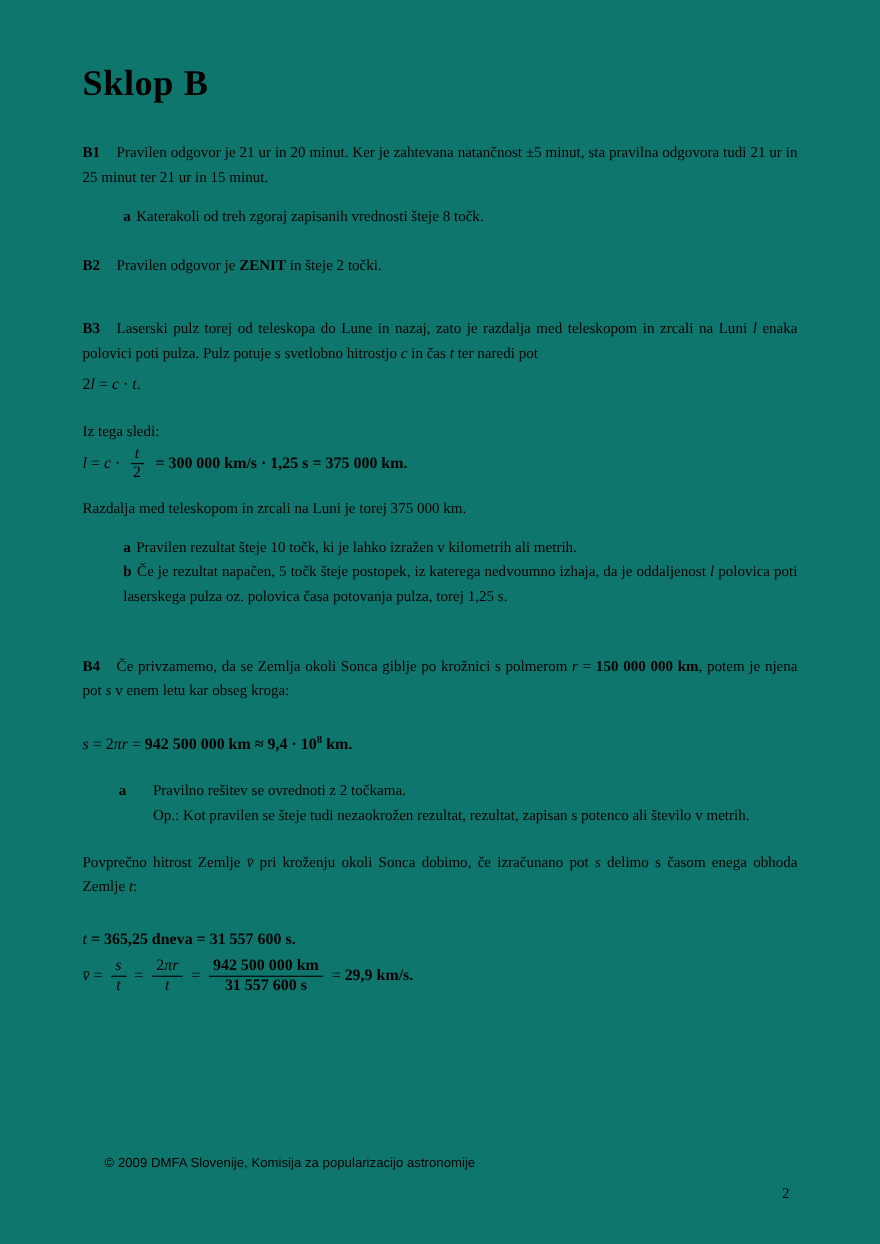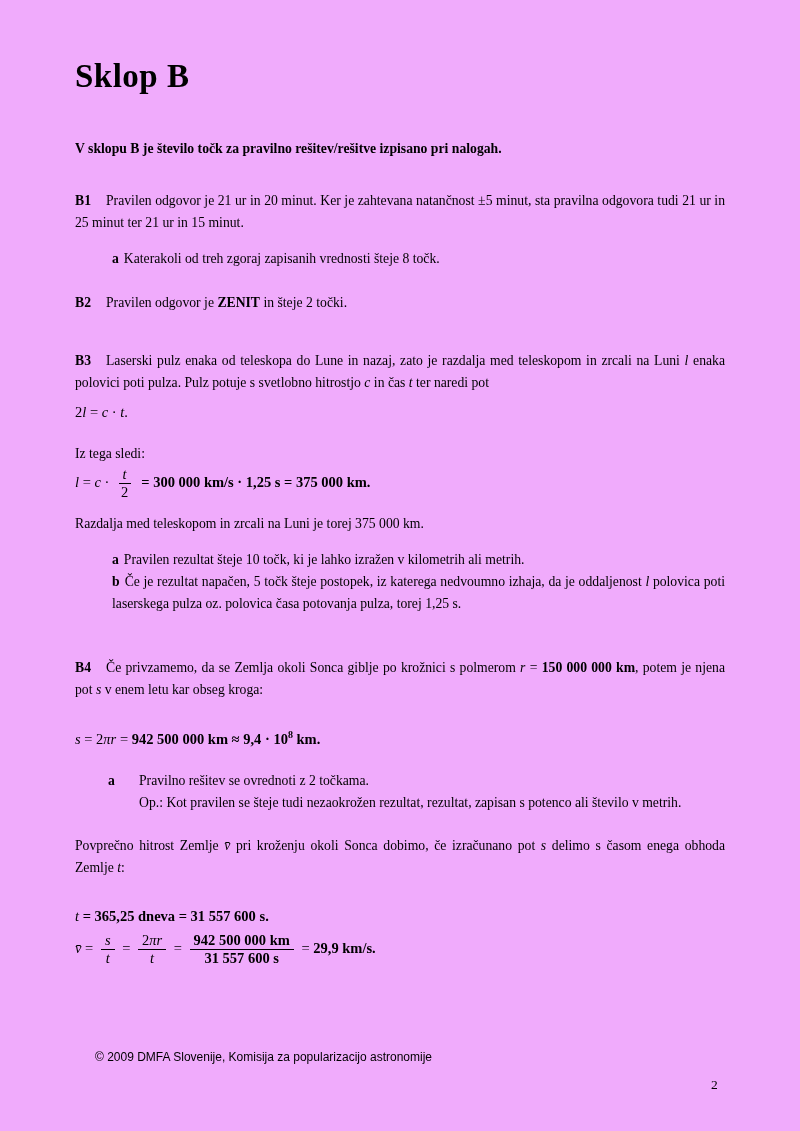--- a/index.html
+++ b/index.html
@@ -2,21 +2,21 @@
 <html><head>
 <meta charset="utf-8">
 <style>
   html, body { margin: 0; padding: 0; background: #ffffff; }
   .page {
     position: relative;
     width: 800px;
     height: 1131px;
     box-sizing: border-box;
     padding: 0 75px;
-    background: #f0abfc;
+    background: #0f766e;
     overflow: hidden;
     font-family: "Liberation Serif", serif;
     font-size: 13.7px;
     line-height: 22px;
     color: #000;
   }
   .title {
     margin-top: 54px;
     font-size: 33px;
     line-height: 44px;
@@ -78,29 +78,28 @@
     font-size: 13.5px;
   }
 </style>
 </head>
 <body>
 
 <div class="page">
 
   <h1 class="title">Sklop B</h1>
 
-  <div class="intro">V sklopu B je število točk za pravilno rešitev/rešitve izpisano pri nalogah.</div>
 
   <div class="para m-b1"><span class="plabel">B1</span><span>Pravilen odgovor je 21 ur in 20 minut. Ker je zahtevana natančnost ±5 minut, sta pravilna odgovora tudi 21 ur in 25 minut ter 21 ur in 15 minut.</span></div>
 
   <div class="item m-b1a"><span class="lbl">a</span><span>Katerakoli od treh zgoraj zapisanih vrednosti šteje 8 točk.</span></div>
 
   <div class="m-b2"><span class="plabel">B2</span><span>Pravilen odgovor je </span><span class="b">ZENIT</span><span> in šteje 2 točki.</span></div>
 
-  <div class="para m-b3"><span class="plabel">B3</span><span>Laserski pulz enaka od teleskopa do Lune in nazaj, zato je razdalja med teleskopom in zrcali na Luni </span><span class="it">l</span><span> enaka polovici poti pulza. Pulz potuje s svetlobno hitrostjo </span><span class="it">c</span><span> in čas </span><span class="it">t</span><span> ter naredi pot</span></div>
+  <div class="para m-b3"><span class="plabel">B3</span><span>Laserski pulz torej od teleskopa do Lune in nazaj, zato je razdalja med teleskopom in zrcali na Luni </span><span class="it">l</span><span> enaka polovici poti pulza. Pulz potuje s svetlobno hitrostjo </span><span class="it">c</span><span> in čas </span><span class="it">t</span><span> ter naredi pot</span></div>
 
   <div class="formula m-f1"><span>2</span><span class="it">l</span><span> = </span><span class="it">c</span><span> · </span><span class="it">t</span><span>.</span></div>
 
   <div class="m-lead1">Iz tega sledi:</div>
 
   <div class="formula m-f2"><span class="it">l</span><span> = </span><span class="it">c</span><span> · </span><span class="frac">
         <span class="num it">t</span>
         <span class="den">2</span>
       </span><span class="b frm-rest">= 300 000 km/s · 1,25 s = 375 000 km.</span></div>
 

